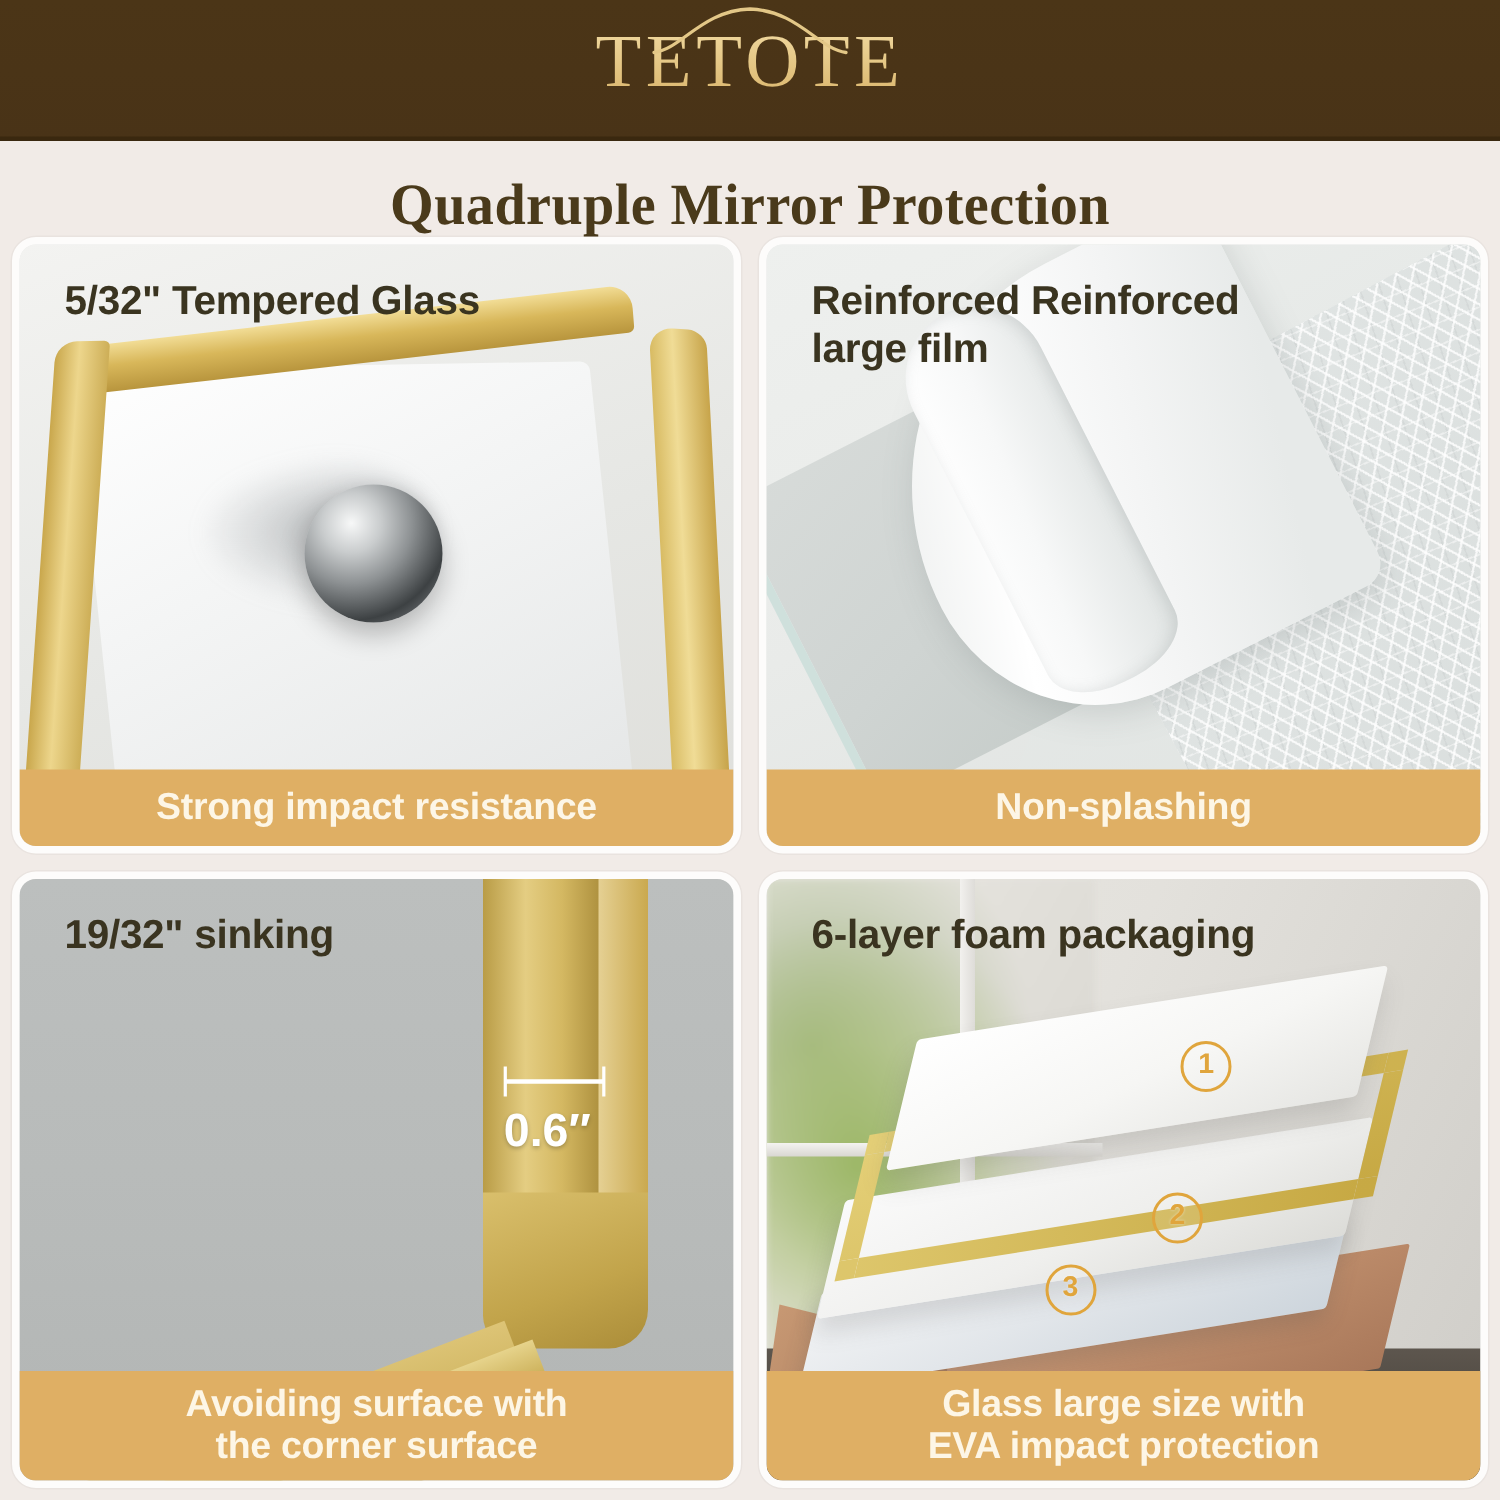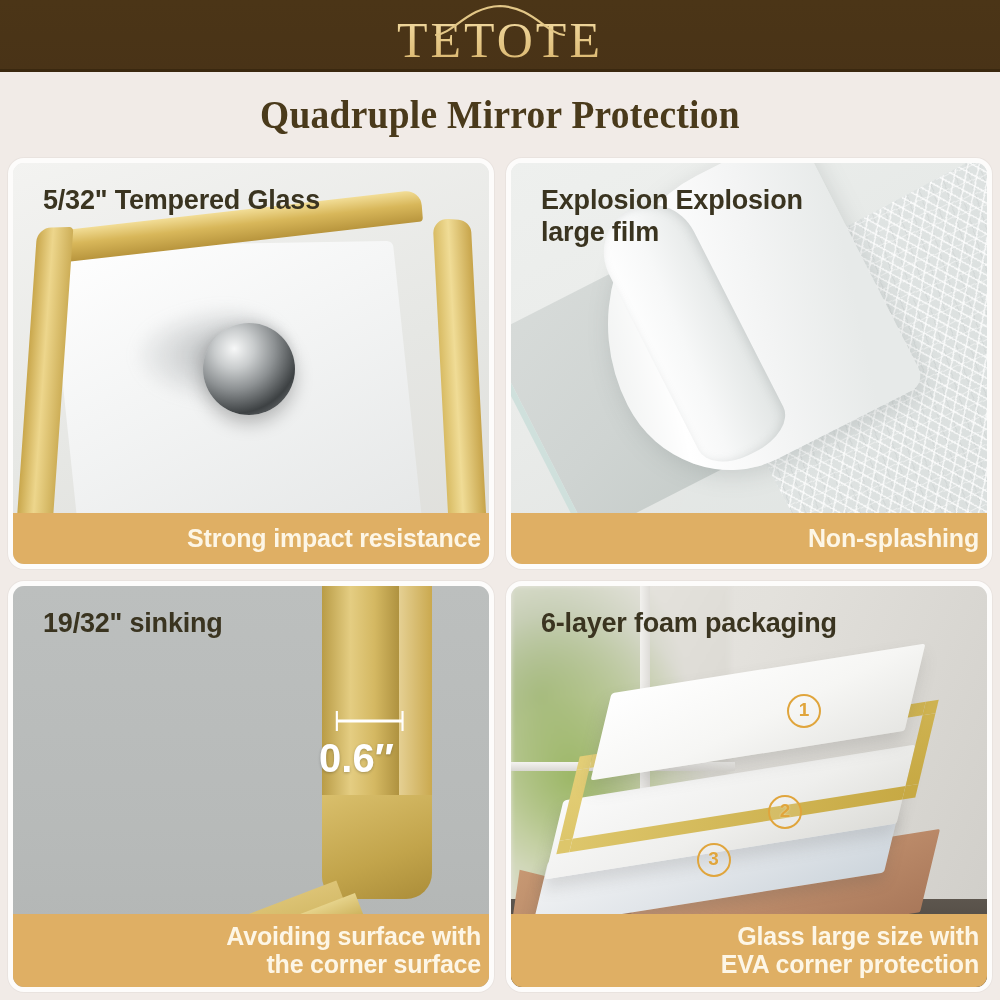--- a/index.html
+++ b/index.html
@@ -6,21 +6,21 @@
   body{
     width:1000px;height:1000px;
     background:#f0eae6;
     font-family:"Liberation Sans", sans-serif;
     overflow:hidden;
   }
   .page{position:relative;width:1000px;height:1000px;background:#f1ebe7;}
 
   
   .brandbar{
-    position:relative;width:1000px;height:72px;
+    position:relative;width:1000px;height:94px;
     background:linear-gradient(180deg,#4b3517 0%,#493317 100%);
   }
   .brandbar:after{
     content:"";position:absolute;left:0;bottom:0;width:100%;height:3px;
     background:#3a280f;
   }
   .logo-wrap{
     position:absolute;left:0;right:0;top:2px;height:76px;
     display:flex;align-items:center;justify-content:center;
   }
@@ -60,21 +60,21 @@
   }
   .scene{position:absolute;inset:0;overflow:hidden;}
   .heading{
     position:absolute;z-index:6;left:30px;top:22px;right:24px;
     font-size:27px;font-weight:bold;color:#3a3420;line-height:1.18;
     letter-spacing:-.2px;
   }
   .caption{
     position:absolute;z-index:7;left:0;right:0;bottom:0;
     background:#dfaf64;color:#fdf6e6;
-    font-size:25px;font-weight:bold;text-align:right;
+    font-size:25px;font-weight:bold;text-align:center;
     line-height:1.12;padding:11px 8px 12px;
     letter-spacing:-.2px;
   }
   .caption.two{padding:8px 8px 9px;font-size:25px;}
 
   
   .c1 .scene{background:linear-gradient(160deg,#f3f3f1 0%,#e6e7e4 55%,#dededa 100%);}
   .mirror1{
     position:absolute;left:11%;top:20%;width:72%;height:76%;
     background:linear-gradient(155deg,#ffffff 0%,#f4f5f5 40%,#e4e6e6 100%);
@@ -173,21 +173,21 @@
     transform:rotate(-21deg);transform-origin:right bottom;
   }
   .profile-arm-top{
     position:absolute;left:-4%;bottom:17%;width:78%;height:7%;
     background:linear-gradient(180deg,#e6d38b,#c8ab52);
     transform:rotate(-21deg);transform-origin:right bottom;
   }
   .dim-line{position:absolute;right:17.5%;top:31%;width:15%;height:22px;}
   .dim-text{
     position:absolute;right:20%;top:38%;
-    color:#ffffff;font-size:40px;font-weight:bold;line-height:1;
+    color:#ffffff;font-size:31px;font-weight:bold;line-height:1;
     text-shadow:0 1px 3px rgba(0,0,0,.25);
   }
 
   
   .c4 .scene{background:linear-gradient(115deg,#e9e7e2 0%,#e3e1dc 40%,#cfcdc8 100%);}
   .window-bg{
     position:absolute;left:0;top:0;width:46%;height:82%;
     background:
       radial-gradient(ellipse at 28% 58%, rgba(150,180,90,.85) 0%, rgba(170,195,110,.45) 30%, rgba(230,232,220,0) 62%),
       radial-gradient(ellipse at 14% 34%, rgba(120,150,80,.6) 0%, rgba(200,215,170,0) 55%),
@@ -297,21 +297,21 @@
 
     <div class="card c2">
       <div class="scene">
         <div class="crackle"></div>
         <div class="crackle-mask"></div>
         <div class="glass-plate"></div>
         <div class="film"></div>
         <div class="film-curl"></div>
       </div>
       <div class="heading">
-        <span>Explosion Explosion</span><br>
+        <span>Reinforced Reinforced</span><br>
         <span>large film</span>
       </div>
       <div class="caption">Non-splashing</div>
     </div>
 
     <div class="card c3">
       <div class="scene">
         <div class="profile-v"></div>
         <div class="profile-v2"></div>
         <div class="profile-elbow"></div>
@@ -344,18 +344,18 @@
         <div class="layer lay-mid"></div>
         <div class="layer lay-gold"></div>
         <div class="layer lay-top"></div>
         <div class="badge b1">1</div>
         <div class="badge b2">2</div>
         <div class="badge b3">3</div>
       </div>
       <div class="heading">6-layer foam packaging</div>
       <div class="caption two">
         <span>Glass large size with</span><br>
-        <span>EVA corner protection</span>
+        <span>EVA impact protection</span>
       </div>
     </div>
 
   </div>
 </div>
 
 </body></html>

